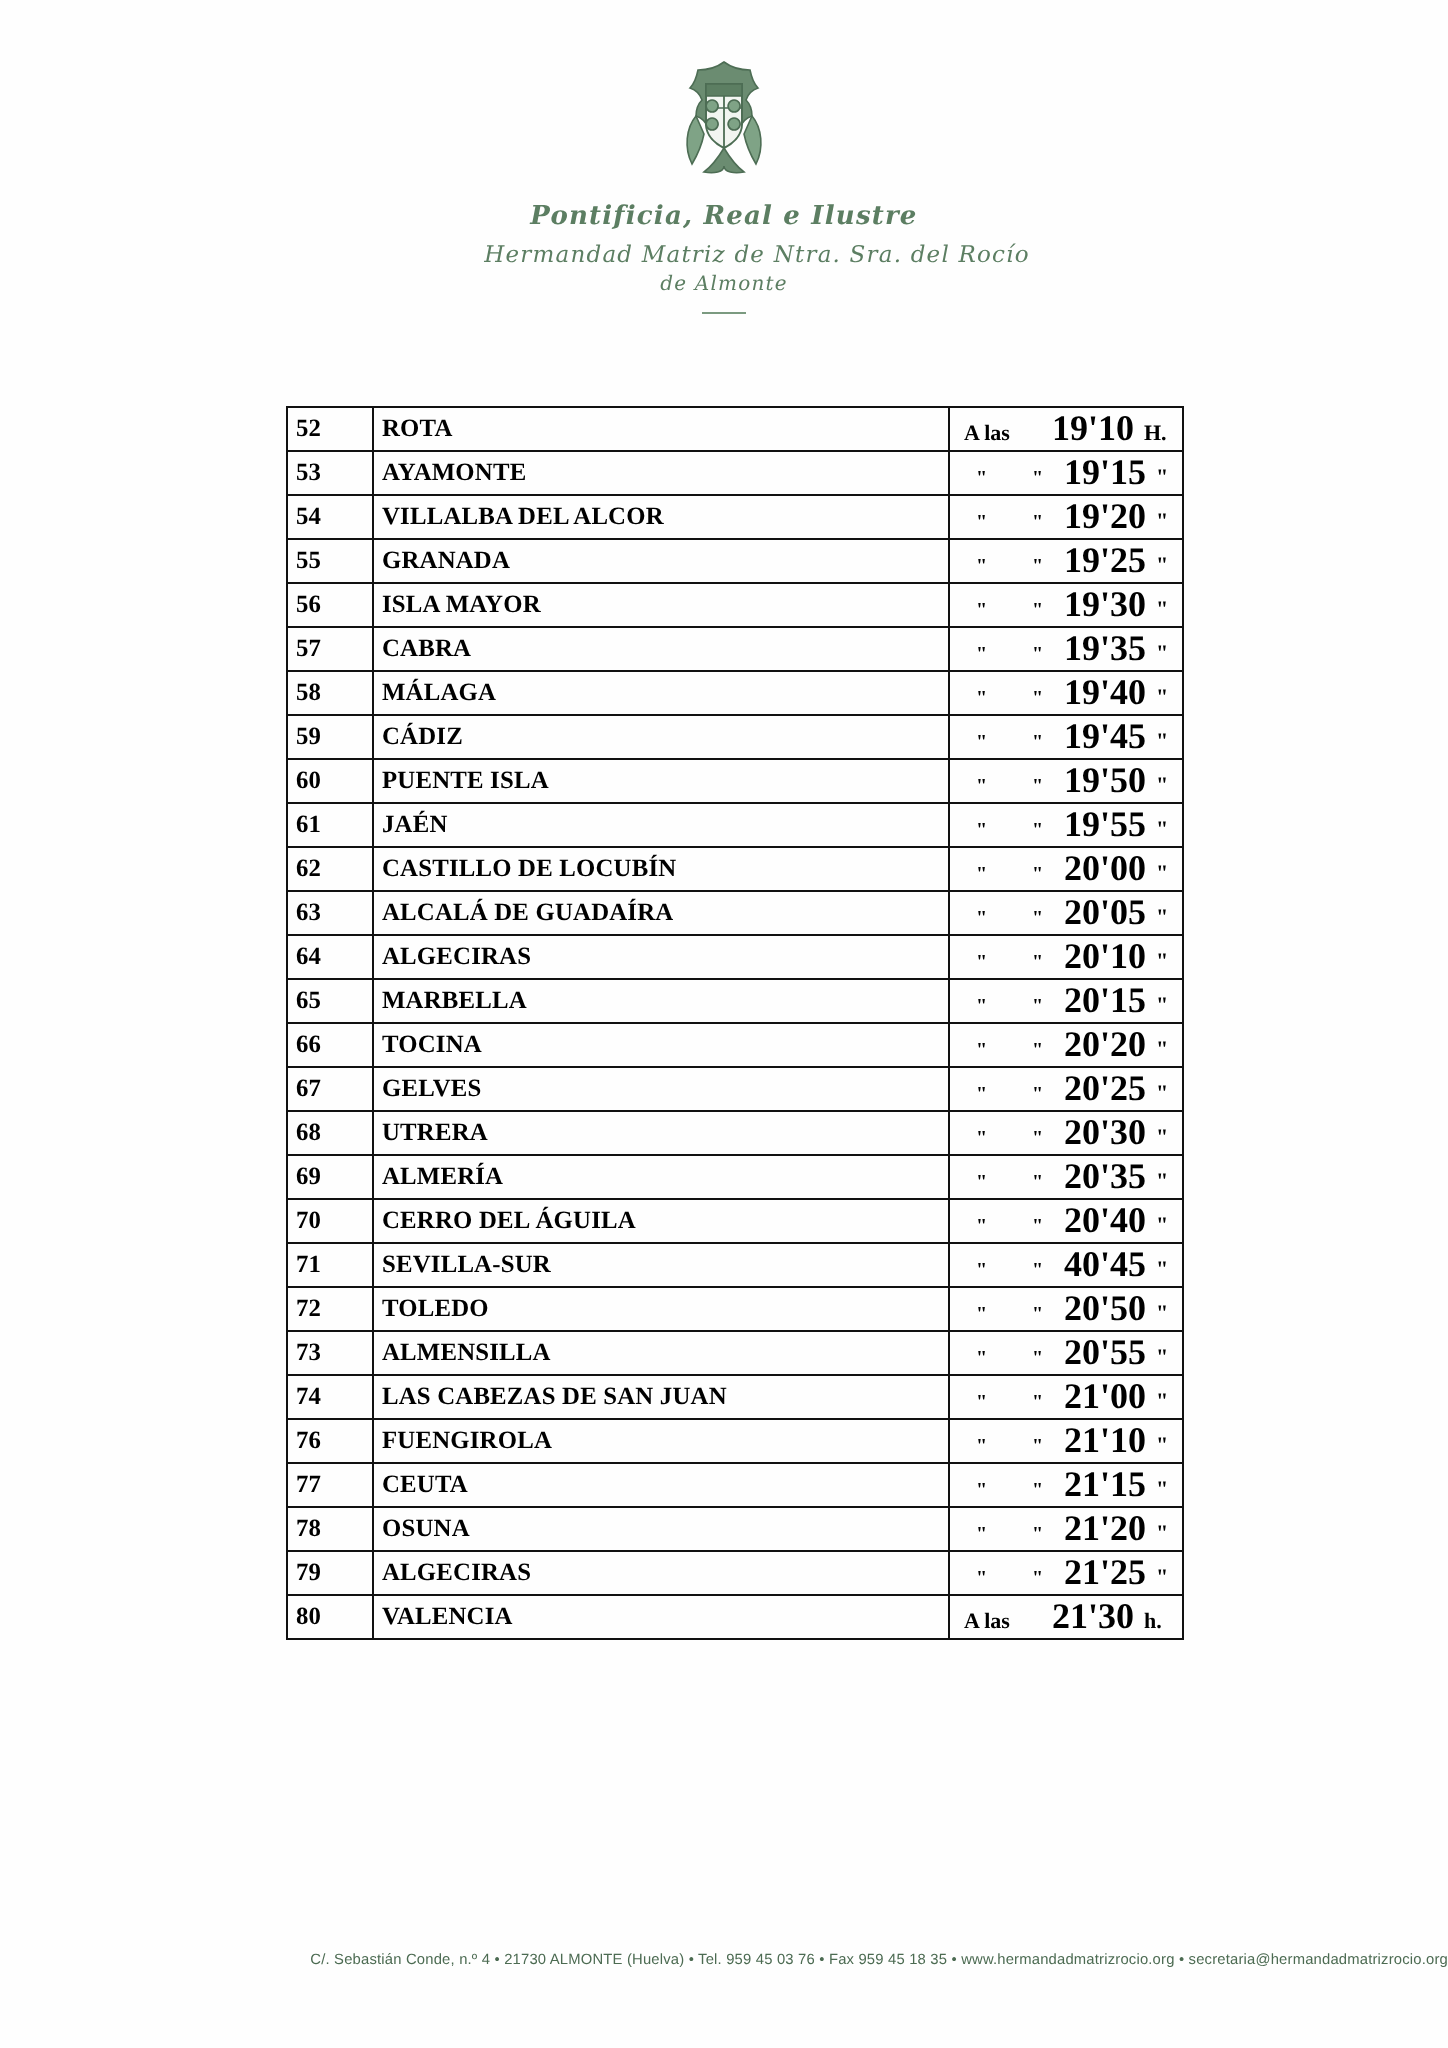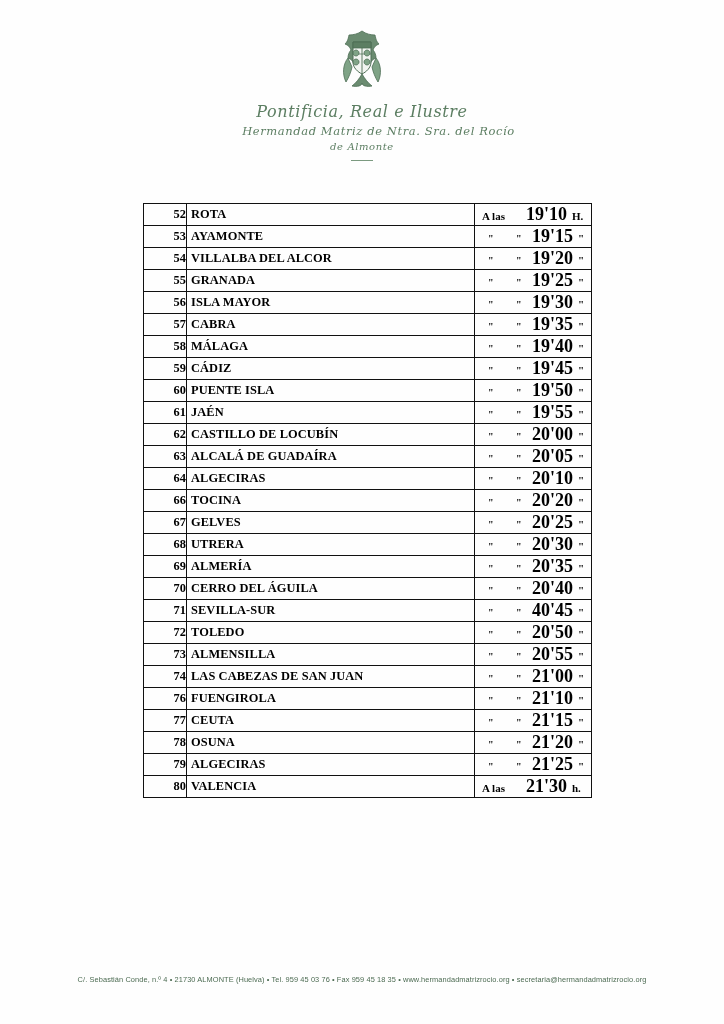--- a/index.html
+++ b/index.html
@@ -36,21 +36,21 @@
     display: block;
   }
   .lh-lines {
     margin-top: 10px;
     color: #5c7e62;
     font-family: "DejaVu Serif", serif;
     font-style: italic;
     letter-spacing: 0.6px;
     line-height: 1.45;
   }
-  .lh-line1 { font-size: 16px; }
+  .lh-line1 { font-size: 13px; font-weight: bold; }
   .lh-line2 { font-size: 11.5px; margin-left: 33px; }
   .lh-line3 { font-size: 10px; }
   .lh-rule {
     width: 22px;
     height: 1px;
     background: #7b9a80;
     margin: 6px auto 0;
   }
 
   
@@ -71,21 +71,21 @@
     height: 18.4px;
     padding: 0 0 0 4px;
     font-size: 12.4px;
     font-weight: bold;
     vertical-align: middle;
     white-space: nowrap;
     overflow: hidden;
   }
   td.num {
     width: 38px;
-    text-align: right;
+    text-align: left;
     padding: 0;
   }
   td.place {
     width: 283px;
     letter-spacing: 0.1px;
   }
   td.time {
     width: 112px;
     padding: 0;
   }
@@ -118,21 +118,21 @@
     font-size: 11px;
     padding-left: 4px;
   }
 
   
   .footer {
     position: absolute;
     bottom: 40px;
     left: 0;
     width: 100%;
-    text-align: center;
+    text-align: right;
     color: #4c6b52;
     font-family: "Liberation Sans", sans-serif;
     font-size: 7.4px;
     letter-spacing: 0.1px;
     white-space: nowrap;
   }
 </style>
 </head>
 <body>
 
@@ -303,20 +303,31 @@
             <td class="place">ALGECIRAS</td>
             <td class="time">
               <span class="time-inner">
                 <span class="t-prefix ditto">" "</span>
                 <span class="t-value">20'10</span>
                 <span class="t-suffix">"</span>
               </span>
             </td>
           </tr>
           <tr>
+            <td class="num">65</td>
+            <td class="place">MARBELLA</td>
+            <td class="time">
+              <span class="time-inner">
+                <span class="t-prefix ditto">" "</span>
+                <span class="t-value">20'15</span>
+                <span class="t-suffix">"</span>
+              </span>
+            </td>
+          </tr>
+          <tr>
             <td class="num">66</td>
             <td class="place">TOCINA</td>
             <td class="time">
               <span class="time-inner">
                 <span class="t-prefix ditto">" "</span>
                 <span class="t-value">20'20</span>
                 <span class="t-suffix">"</span>
               </span>
             </td>
           </tr>

